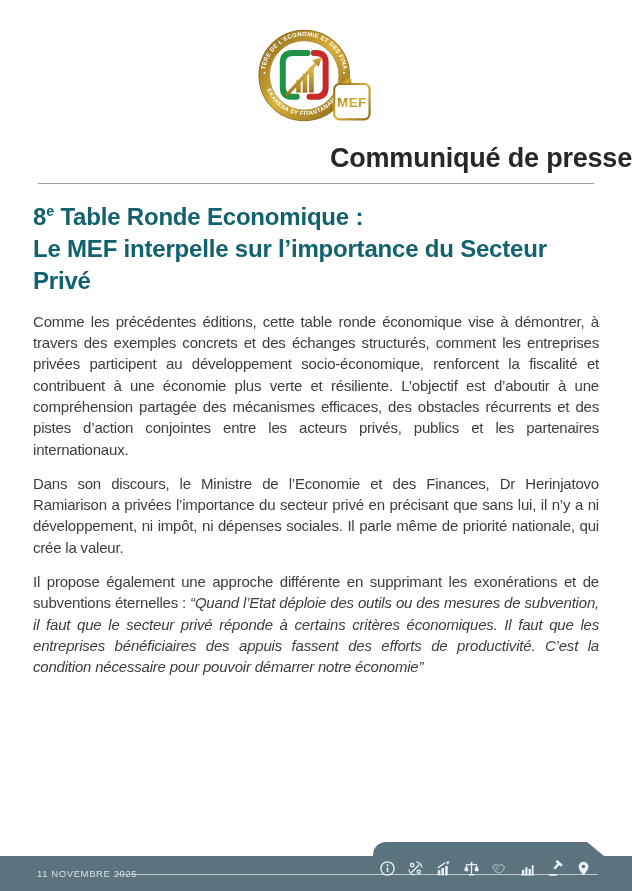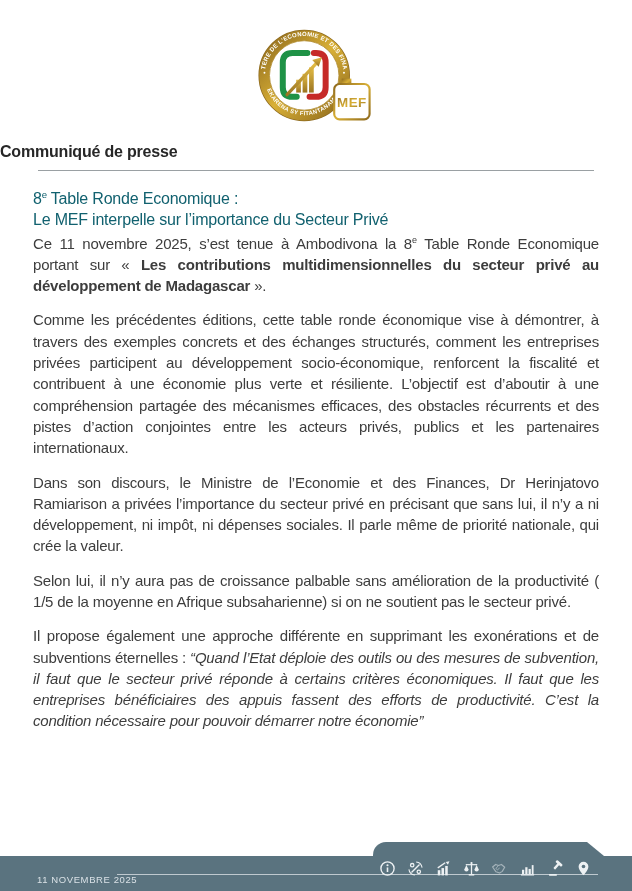--- a/index.html
+++ b/index.html
@@ -16,30 +16,30 @@
     background:#ffffff;
     font-family:"Liberation Sans", sans-serif;
     color:var(--body-color);
   }
   .page{position:absolute;inset:0;}
 
   
   .logo-wrap{padding-top:26px;text-align:center;}
   .logo-wrap svg{display:inline-block;}
   .press-title{
-    text-align:left;font-size:16px;font-weight:bold;color:#272727;
+    text-align:right;font-size:27px;font-weight:bold;color:#272727;
     margin:12px 0 9px;letter-spacing:-0.2px;
   }
   .rule{border:none;border-top:1px solid #9aa0a3;margin:9px 38px 0;}
 
   
   .article{margin:17px 33px 0;}
   .art-title{
-    color:var(--title-color);font-size:16px;font-weight:normal;
-    line-height:1.33;margin:0 0 2px;letter-spacing:-0.2px;
+    color:var(--title-color);font-size:24px;font-weight:bold;
+    line-height:1.33;margin:0 0 14px;letter-spacing:-0.2px;
   }
   .art-title sup{font-size:60%;line-height:0;}
   .article p{
     font-size:15px;line-height:1.42;text-align:justify;
     margin:0 0 13px;letter-spacing:-0.2px;
   }
   .article p.gap-top{}
   .article p sup{font-size:60%;line-height:0;}
   .article p b{font-weight:bold;}
   .article p i{font-style:italic;}
@@ -52,21 +52,21 @@
   .footer-tab{
     position:absolute;left:373px;bottom:35px;width:214px;height:14px;
     background:var(--footer-color);border-top-left-radius:13px;
   }
   .footer-tab::after{
     content:"";position:absolute;right:-17px;bottom:0;width:0;height:0;
     border-bottom:14px solid var(--footer-color);
     border-right:17px solid transparent;
   }
   .footer-date{
-    position:absolute;left:37px;bottom:6px;color:#D9E1E6;
+    position:absolute;left:37px;bottom:12px;color:#D9E1E6;
     font-size:9.5px;letter-spacing:0.6px;
   }
   .footer-line{
     position:absolute;left:117px;bottom:16px;width:481px;height:0;
     border-top:1px solid #BFC9CF;
   }
   .footer-icons{
     position:absolute;right:40px;bottom:14px;display:flex;gap:11px;
     align-items:center;color:#EDF1F3;
   }
@@ -122,24 +122,22 @@
       <text x="89.5" y="75.5" text-anchor="middle" font-size="12.5" font-weight="bold" letter-spacing="0.5" fill="url(#goldGrad)">MEF</text>
     </svg>
   </div>
 
   <h1 class="press-title">Communiqué de presse</h1>
   <hr class="rule">
 
   <div class="article">
     <h2 class="art-title"><span>8</span><sup>e</sup><span> Table Ronde Economique :</span><br><span>Le MEF interpelle sur l’importance du Secteur Privé</span></h2>
     <div>
-        <p><span>Ce 11 novembre 2025, s’est tenue à Ambodivona la 8</span><sup>e</sup><span> Table Ronde Economique  portant sur « </span><b>Les contributions multidimensionnelles du secteur privé au développement de Madagascar</b><span> ».</span></p>
         <p class="gap-top"><span>Comme les précédentes éditions, cette table ronde économique vise à démontrer, à travers des exemples concrets et des échanges structurés, comment les entreprises privées participent au développement socio-économique, renforcent la fiscalité et contribuent à une économie plus verte et résiliente. L’objectif est d’aboutir à une compréhension partagée des mécanismes efficaces, des obstacles récurrents et des pistes d’action conjointes entre les acteurs privés, publics et les partenaires internationaux.</span></p>
         <p><span>Dans son discours, le Ministre de l’Economie et des Finances, Dr  Herinjatovo Ramiarison a privées l’importance du secteur privé en précisant que sans lui, il n’y a ni développement, ni impôt, ni dépenses sociales. Il parle même de priorité nationale, qui crée la valeur.</span></p>
-        <p><span>Selon lui, il n’y aura pas de croissance palbable sans amélioration de la productivité ( 1/5 de la moyenne en Afrique subsaharienne) si on ne soutient pas le secteur privé.</span></p>
         <p><span>Il propose également une approche différente en supprimant les exonérations et de subventions éternelles : </span><i>“Quand l’Etat déploie des outils ou des mesures de subvention, il faut que le secteur privé réponde à certains critères économiques. Il faut que les entreprises bénéficiaires des appuis fassent des efforts de productivité. C’est la condition nécessaire pour pouvoir démarrer notre économie”</i></p>
       </div>
   </div>
 
   <div class="footer-tab"></div>
   <div class="footer-bar"></div>
   <span class="footer-date">11 NOVEMBRE 2025</span>
   <div class="footer-line"></div>
   <div class="footer-icons">
       <span class="icon">

